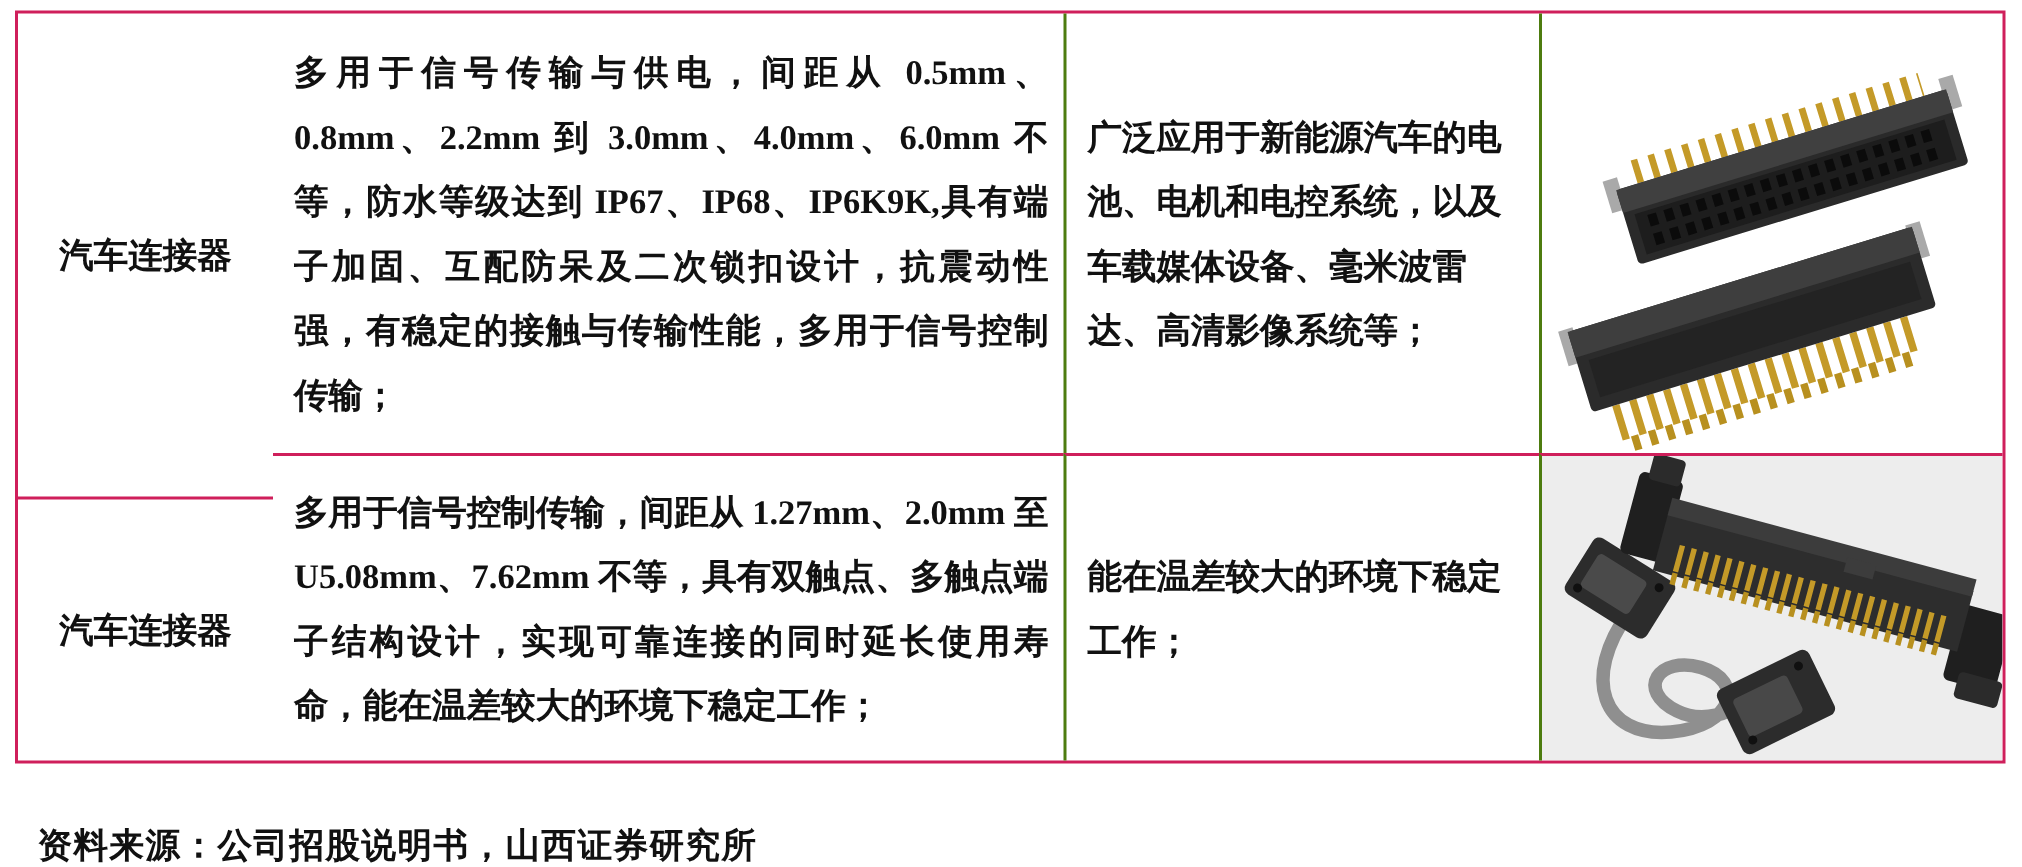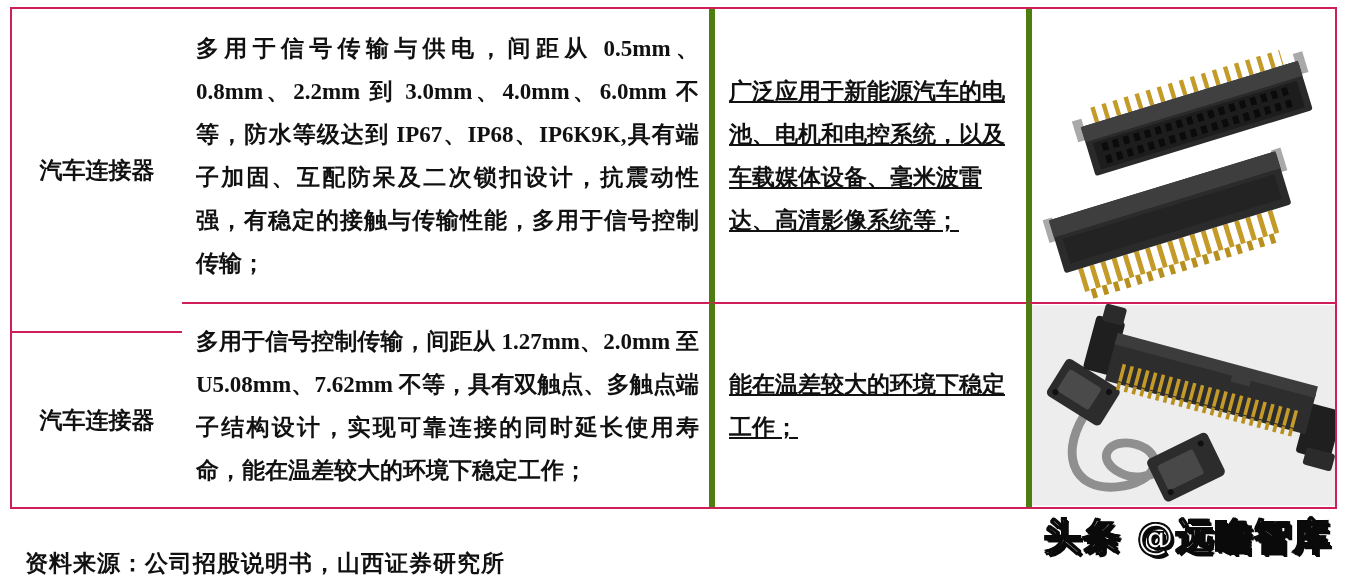--- a/index.html
+++ b/index.html
@@ -20,21 +20,21 @@
     grid-template-columns: 170px 527px 317px 309px;
     grid-template-rows: 293px 205px;
     background: #ffffff;
   }
   .trow { display: contents; }
   .cell {
     font-size: 23px; line-height: 43px; font-weight: 600;
     display: flex; align-items: center;
     overflow: hidden;
   }
-  .cell.bl { border-left: 6px solid #4d7c0f; text-decoration: underline; }
+  .cell.bl { border-left: 2px solid #4d7c0f; }
   .cell.bt { border-top: 2px solid #cf1f5b; }
   .cell-product { justify-content: center; text-align: center; padding: 0 18px; margin-top: 29px; }
   .cell-features { padding: 6px 10px 6px 14px; }
   .cell-features p { text-align: justify; }
   .cell-apps { padding: 6px 12px 6px 14px; }
   .cell-image { padding: 0; justify-content: center; }
   .cell-image svg { display: block; }
 
   
   .source-note {
@@ -143,15 +143,14 @@
             <line x1="-92" y1="6" x2="92" y2="6" stroke="#c49a28" stroke-width="18" stroke-dasharray="3.6 4.6"></line>
             <line x1="-92" y1="20" x2="92" y2="20" stroke="#b8901f" stroke-width="8" stroke-dasharray="3.6 4.6"></line>
           </g>
         </svg>
       </div>
     </div>
 
   </div>
 
   <div class="source-note">资料来源：公司招股说明书，山西证券研究所</div>
-  <div class="watermark">头条 @远瞻智库</div>
 
 </div>
 
 </body></html>

